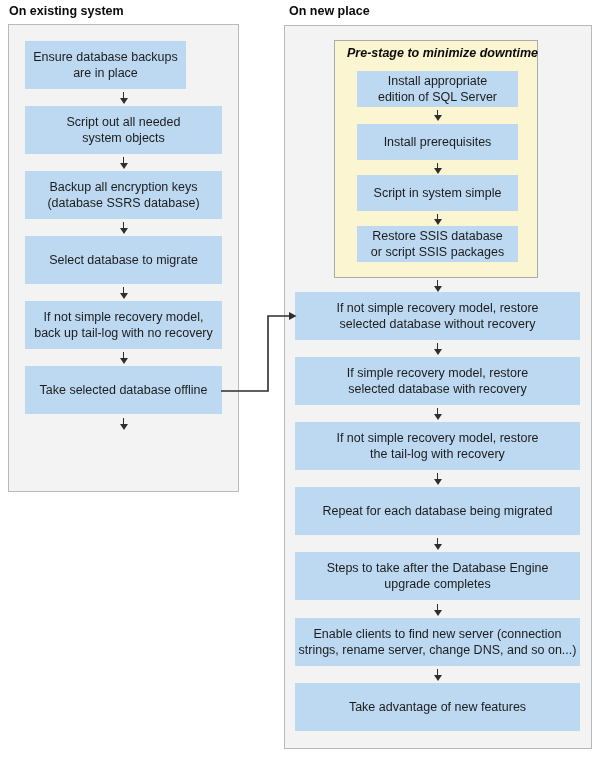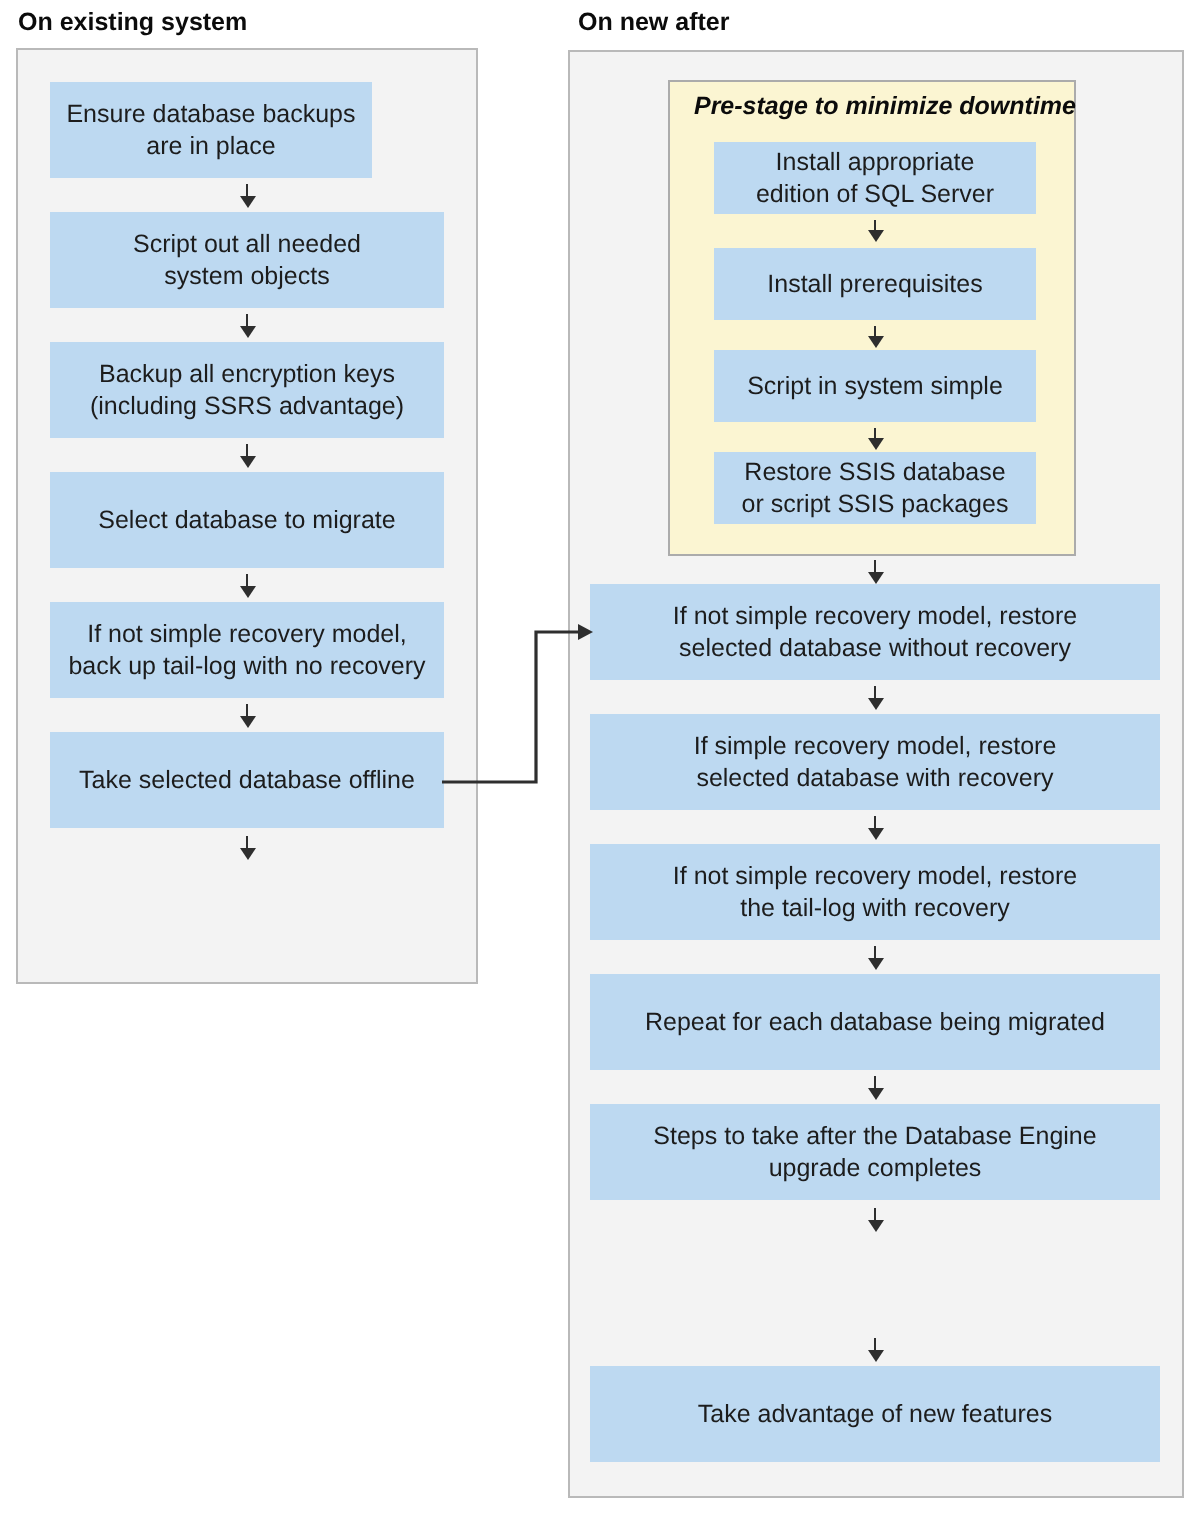--- a/index.html
+++ b/index.html
@@ -82,31 +82,31 @@
     position: absolute;
     z-index: 3;
   }
 </style>
 </head>
 <body>
 
 <div class="canvas">
 
   <div class="col-heading" style="left:9px; top:4px;">On existing system</div>
-  <div class="col-heading" style="left:289px; top:4px;">On new after</div>
+  <div class="col-heading" style="left:289px; top:4px;">On new place</div>
 
   <div class="panel" style="left:8px; top:24px; width:231px; height:468px;"></div>
   <div class="panel" style="left:284px; top:25px; width:308px; height:724px;"></div>
 
   <div class="step" style="left:25px; top:41px;  width:161px; height:48px;">Ensure database backups
 are in place</div>
   <div class="step" style="left:25px; top:106px; width:197px; height:48px;">Script out all needed
 system objects</div>
   <div class="step" style="left:25px; top:171px; width:197px; height:48px;">Backup all encryption keys
-(including SSRS advantage)</div>
+(database SSRS database)</div>
   <div class="step" style="left:25px; top:236px; width:197px; height:48px;">Select database to migrate</div>
   <div class="step" style="left:25px; top:301px; width:197px; height:48px;">If not simple recovery model,
 back up tail-log with no recovery</div>
   <div class="step" style="left:25px; top:366px; width:197px; height:48px;">Take selected database offline</div>
 
   <div class="down-arrow" style="left:119px; top:92px;  height:12px;">
       <div class="stem"></div>
       <div class="head"></div>
     </div>
   <div class="down-arrow" style="left:119px; top:157px; height:12px;">
@@ -160,20 +160,22 @@
 
   <div class="step" style="left:295px; top:292px; width:285px; height:48px;">If not simple recovery model, restore
 selected database without recovery</div>
   <div class="step" style="left:295px; top:357px; width:285px; height:48px;">If simple recovery model, restore
 selected database with recovery</div>
   <div class="step" style="left:295px; top:422px; width:285px; height:48px;">If not simple recovery model, restore
 the tail-log with recovery</div>
   <div class="step" style="left:295px; top:487px; width:285px; height:48px;">Repeat for each database being migrated</div>
   <div class="step" style="left:295px; top:552px; width:285px; height:48px;">Steps to take after the Database Engine
 upgrade completes</div>
+  <div class="step" style="left:295px; top:618px; width:285px; height:48px;">Enable clients to find new server (connection
+strings, rename server, change DNS, and so on...)</div>
   <div class="step" style="left:295px; top:683px; width:285px; height:48px;">Take advantage of new features</div>
 
   <div class="down-arrow" style="left:433px; top:343px; height:12px;">
       <div class="stem"></div>
       <div class="head"></div>
     </div>
   <div class="down-arrow" style="left:433px; top:408px; height:12px;">
       <div class="stem"></div>
       <div class="head"></div>
     </div>

